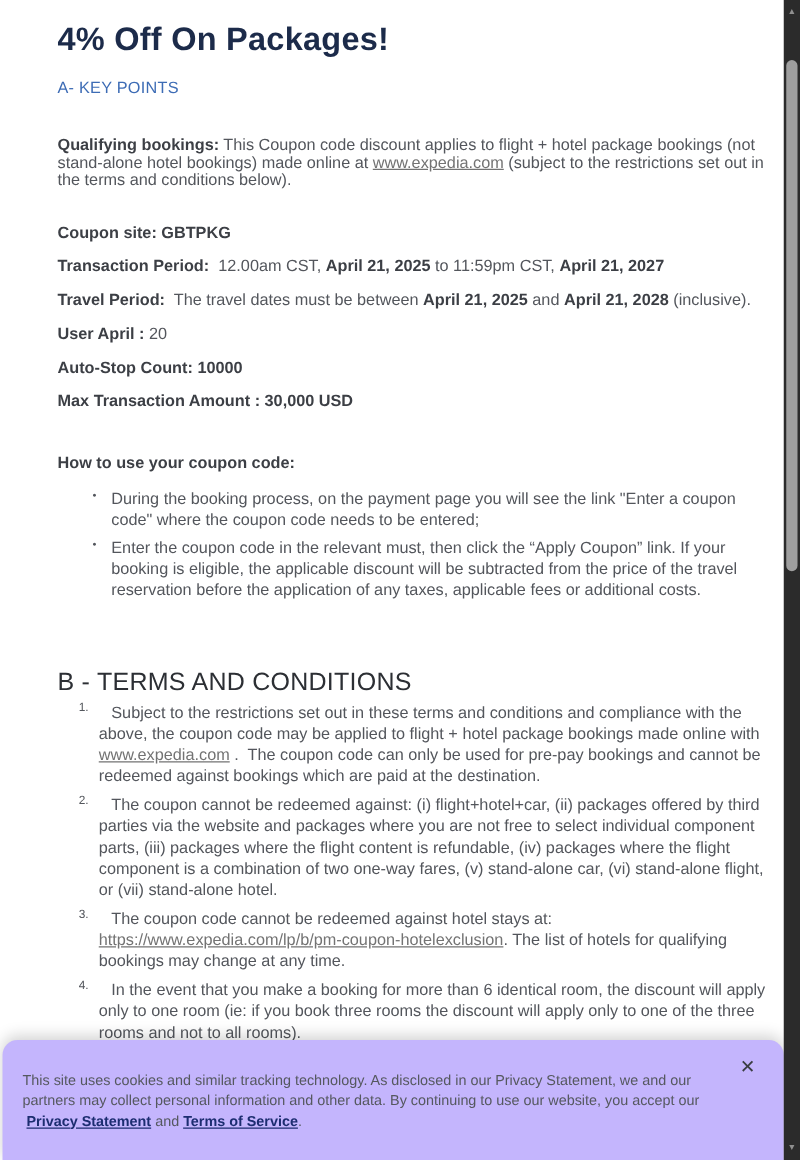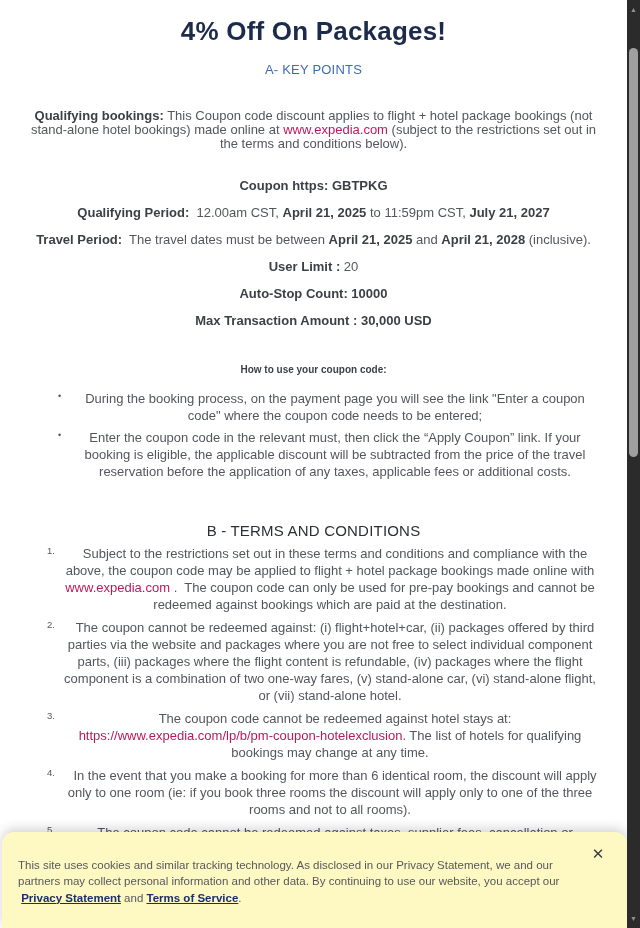--- a/index.html
+++ b/index.html
@@ -4,61 +4,61 @@
 <style>
   html,body { margin:0; padding:0; }
   body {
     width:640px; height:928px; position:relative; overflow:hidden;
     background:#ffffff;
     font-family:"Liberation Sans", sans-serif;
     -webkit-font-smoothing:antialiased;
   }
 
   
-  .content { position:absolute; left:30px; top:0; width:567px; color:#53565c;text-align:center; }
+  .content { position:absolute; left:46px; top:0; width:567px; color:#53565c; }
 
   .page-title {
     margin:16px 0 0 0; font-size:26px; line-height:30px; font-weight:700;
     color:#1c2b4a; letter-spacing:.2px;
   }
   .section-a-heading {
     margin:16px 0 0 0; font-size:13px; line-height:16px; font-weight:400;
     color:#3d6cb5; letter-spacing:.2px;
   }
   .para { margin:31px 0 0 0; font-size:13px; line-height:14px; }
   .para b, .kv b, .howto-heading, strong { font-weight:700; color:#3c3f45; }
-  a.body-link { color:#be185d; cursor:pointer; }
+  a.body-link { color:#737373; text-decoration:underline; cursor:pointer; }
 
   .kv { margin:0; font-size:13px; line-height:17px; white-space:nowrap; }
   .kv-first { margin-top:26px; }
   .kv + .kv { margin-top:10px; }
 
-  .howto-heading { margin:32px 0 0 0; font-size:10px; line-height:17px; }
+  .howto-heading { margin:32px 0 0 0; font-size:13px; line-height:17px; }
 
   .bullet-list { margin:12px 0 0 0; padding:0; list-style:none; }
   .bullet-item { position:relative; padding-left:43px; font-size:13px; line-height:17px; }
   .bullet-item + .bullet-item { margin-top:5px; }
   .bullet-glyph { position:absolute; left:28px; top:-2px; font-size:9px; color:#53565c; }
 
   .terms-heading {
-    margin:42px 0 0 0; font-size:15px; line-height:17px; font-weight:400;
+    margin:58px 0 0 0; font-size:20px; line-height:17px; font-weight:400;
     color:#2c2f34; letter-spacing:.2px;
   }
   .terms-list { margin:6px 0 0 0; padding:0; list-style:none; }
   .term-item { position:relative; padding-left:33px; font-size:13px; line-height:17px; }
   .term-item + .term-item { margin-top:6px; }
   .term-item .first-line-indent { display:inline-block; width:10px; }
   .term-num {
     position:absolute; left:17px; top:0; font-size:9.5px; line-height:12px; color:#53565c;
   }
 
   
   .cookie-banner {
     position:absolute; left:2px; right:13px; top:832px; bottom:0;
-    background:#fef9c3; border-radius:12px 12px 0 0;
+    background:#c4b5fd; border-radius:12px 12px 0 0;
     box-shadow:0 -3px 12px rgba(0,0,0,.18);
     z-index:20;
   }
   .cookie-text {
     position:absolute; left:16px; top:13px; width:552px;
     font-size:11.5px; line-height:16.5px; color:#55585f;
   }
   .cookie-link { color:#1c2d70; font-weight:700; text-decoration:underline; cursor:pointer; }
   .cookie-close {
     position:absolute; right:20px; top:13px; width:18px; height:18px;
@@ -86,27 +86,27 @@
 <body>
 
 <div class="content">
 
   <h1 class="page-title">4% Off On Packages!</h1>
 
   <h2 class="section-a-heading">A- KEY POINTS</h2>
 
   <p class="para"><b>Qualifying bookings:</b><span> This Coupon code discount applies to flight + hotel package bookings (not stand-alone hotel bookings) made online at </span><a class="body-link">www.expedia.com</a><span> (subject to the restrictions set out in the terms and conditions below).</span></p>
 
-  <p class="kv kv-first"><b>Coupon https:</b><b>&nbsp;GBTPKG</b></p>
+  <p class="kv kv-first"><b>Coupon site:</b><b>&nbsp;GBTPKG</b></p>
 
-  <p class="kv"><b>Qualifying Period:</b><span>&nbsp; 12.00am CST, </span><b>April 21, 2025</b><span> to 11:59pm CST, </span><b>July 21, 2027</b></p>
+  <p class="kv"><b>Transaction Period:</b><span>&nbsp; 12.00am CST, </span><b>April 21, 2025</b><span> to 11:59pm CST, </span><b>April 21, 2027</b></p>
 
   <p class="kv"><b>Travel Period:</b><span>&nbsp; The travel dates must be between </span><b>April 21, 2025</b><span> and </span><b>April 21, 2028</b><span> (inclusive).</span></p>
 
-  <p class="kv"><b>User Limit :</b><span> 20</span></p>
+  <p class="kv"><b>User April :</b><span> 20</span></p>
 
   <p class="kv"><b>Auto-Stop Count: 10000</b></p>
 
   <p class="kv"><b>Max Transaction Amount : 30,000 USD</b></p>
 
   <h3 class="howto-heading">How to use your coupon code:</h3>
 
   <ul class="bullet-list">
     <li class="bullet-item"><span class="bullet-glyph">•</span><span>During the booking process, on the payment page you will see the link "Enter a coupon code" where the coupon code needs to be entered;</span></li>
     <li class="bullet-item"><span class="bullet-glyph">•</span><span>Enter the coupon code in the relevant must, then click the “Apply Coupon” link. If your booking is eligible, the applicable discount will be subtracted from the price of the travel reservation before the application of any taxes, applicable fees or additional costs.</span></li>

